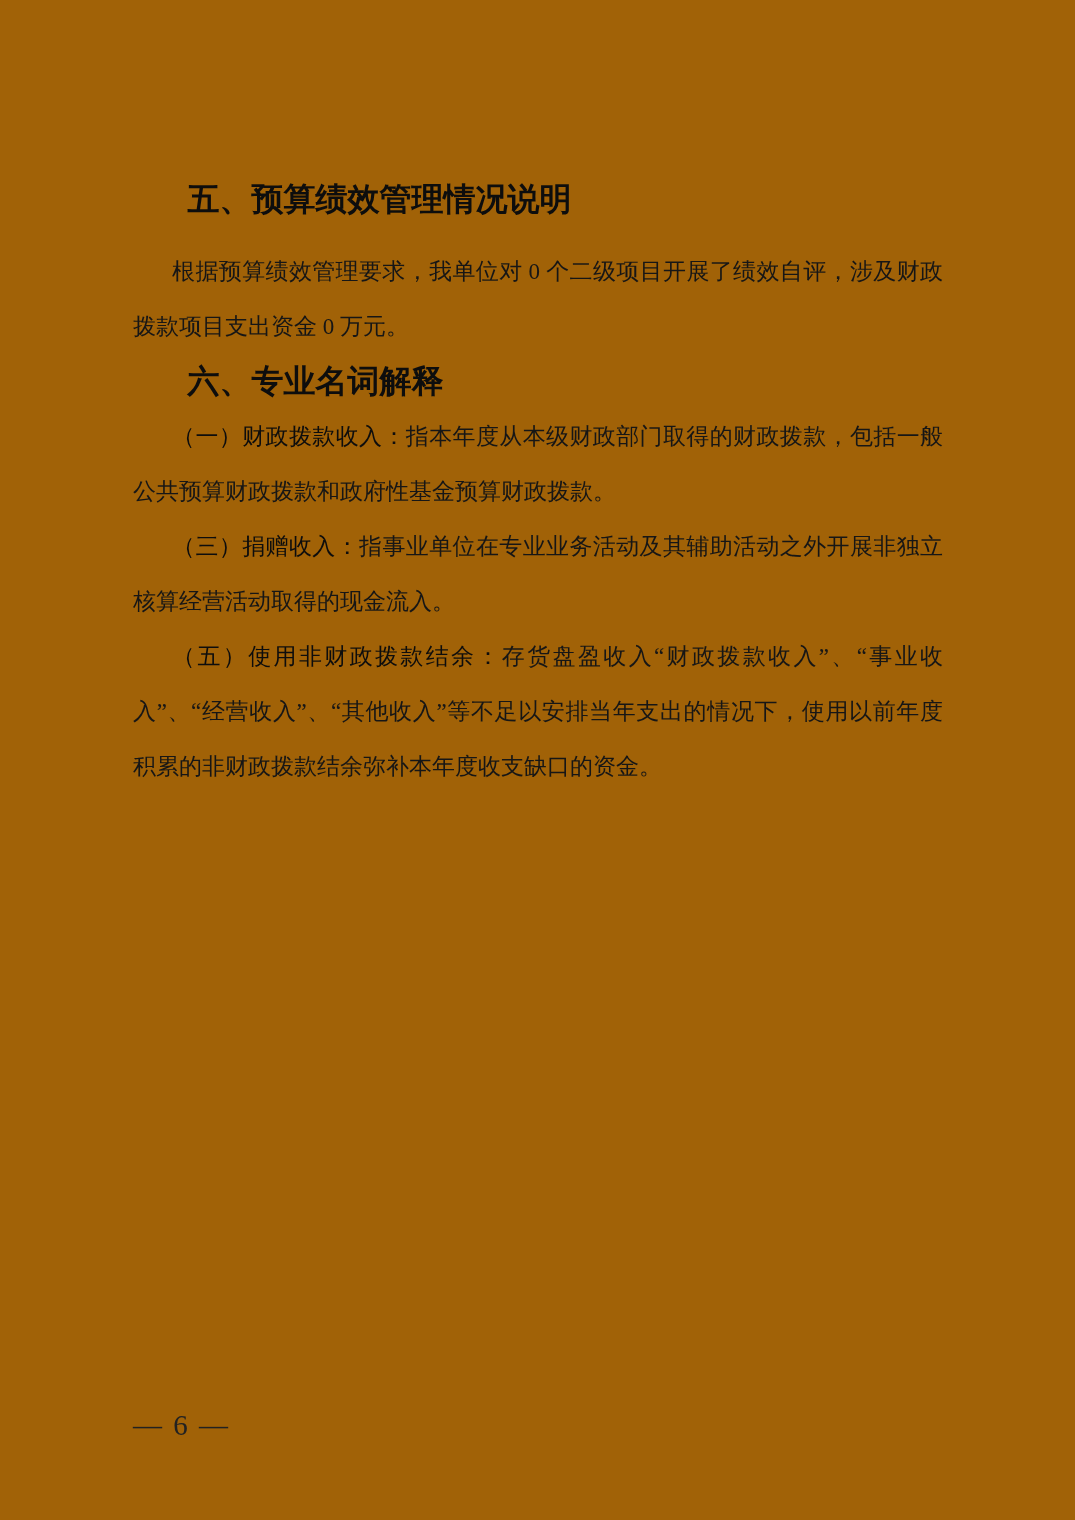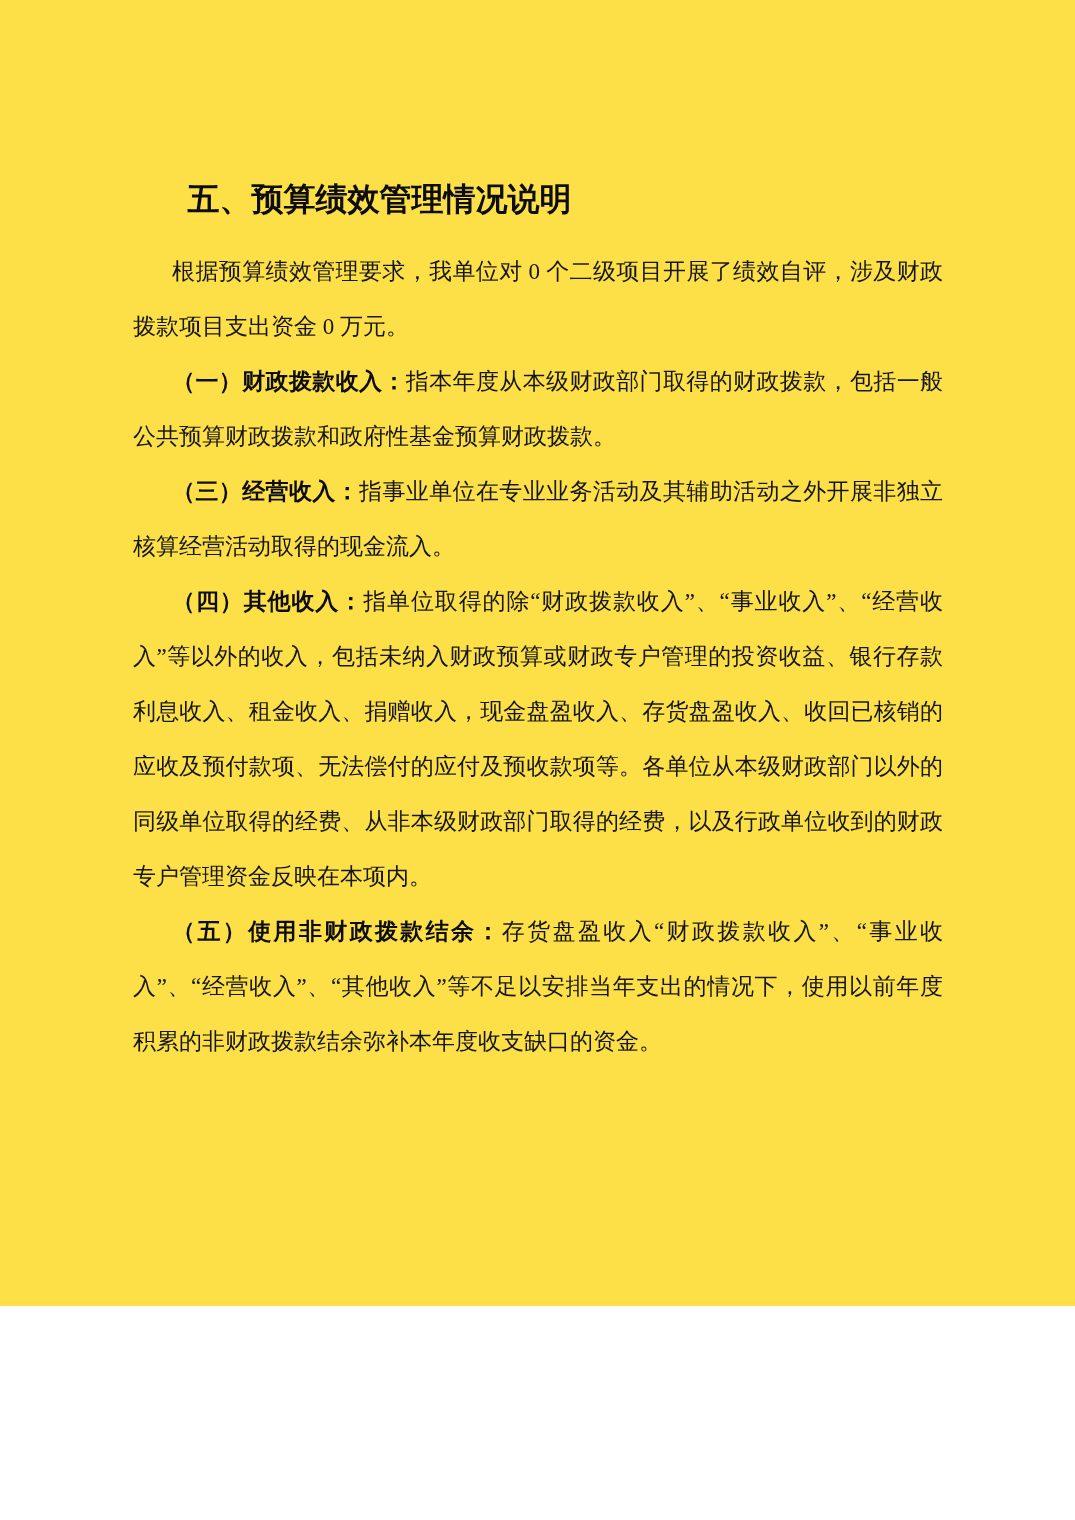--- a/index.html
+++ b/index.html
@@ -3,22 +3,22 @@
 <meta charset="utf-8">
 <style>
   html, body {
     margin: 0;
     padding: 0;
     background: #ffffff;
   }
   .page {
     position: relative;
     width: 1075px;
-    height: 1306px;
-    background: #fde047;
+    height: 1520px;
+    background: #a16207;
     color: #111111;
     font-family: "Liberation Serif", "DejaVu Serif", serif;
     overflow: hidden;
     box-sizing: border-box;
   }
   .content {
     position: absolute;
     left: 133px;
     top: 172px;
     width: 810px;
@@ -37,21 +37,21 @@
   }
   .para {
     font-size: 23px;
     line-height: 55px;
     text-indent: 1.7em;
     text-align: justify;
     margin: 0;
     color: #161616;
   }
   .para .term {
-    font-weight: bold;
+    font-weight: normal;
     color: #0d0d0d;
   }
   .page-number {
     position: absolute;
     left: 133px;
     top: 1405px;
     font-size: 29px;
     line-height: 40px;
     letter-spacing: 2px;
     color: #222222;
@@ -61,26 +61,26 @@
 </head>
 <body>
 
 <div class="page">
   <div class="content">
 
     <h2 class="heading first">五、预算绩效管理情况说明</h2>
 
     <p class="para">根据预算绩效管理要求，我单位对 0 个二级项目开展了绩效自评，涉及财政拨款项目支出资金 0 万元。</p>
 
+    <h2 class="heading">六、专业名词解释</h2>
 
     <p class="para"><span class="term">（一）财政拨款收入：</span><span>指本年度从本级财政部门取得的财政拨款，包括一般公共预算财政拨款和政府性基金预算财政拨款。</span></p>
 
 
-    <p class="para"><span class="term">（三）经营收入：</span><span>指事业单位在专业业务活动及其辅助活动之外开展非独立核算经营活动取得的现金流入。</span></p>
+    <p class="para"><span class="term">（三）捐赠收入：</span><span>指事业单位在专业业务活动及其辅助活动之外开展非独立核算经营活动取得的现金流入。</span></p>
 
-    <p class="para"><span class="term">（四）其他收入：</span><span>指单位取得的除“财政拨款收入”、“事业收入”、“经营收入”等以外的收入，包括未纳入财政预算或财政专户管理的投资收益、银行存款利息收入、租金收入、捐赠收入，现金盘盈收入、存货盘盈收入、收回已核销的应收及预付款项、无法偿付的应付及预收款项等。各单位从本级财政部门以外的同级单位取得的经费、从非本级财政部门取得的经费，以及行政单位收到的财政专户管理资金反映在本项内。</span></p>
 
     <p class="para"><span class="term">（五）使用非财政拨款结余：</span><span>存货盘盈收入“财政拨款收入”、“事业收入”、“经营收入”、“其他收入”等不足以安排当年支出的情况下，使用以前年度积累的非财政拨款结余弥补本年度收支缺口的资金。</span></p>
 
   </div>
 
   <div class="page-number">— 6 —</div>
 </div>
 
 </body></html>

